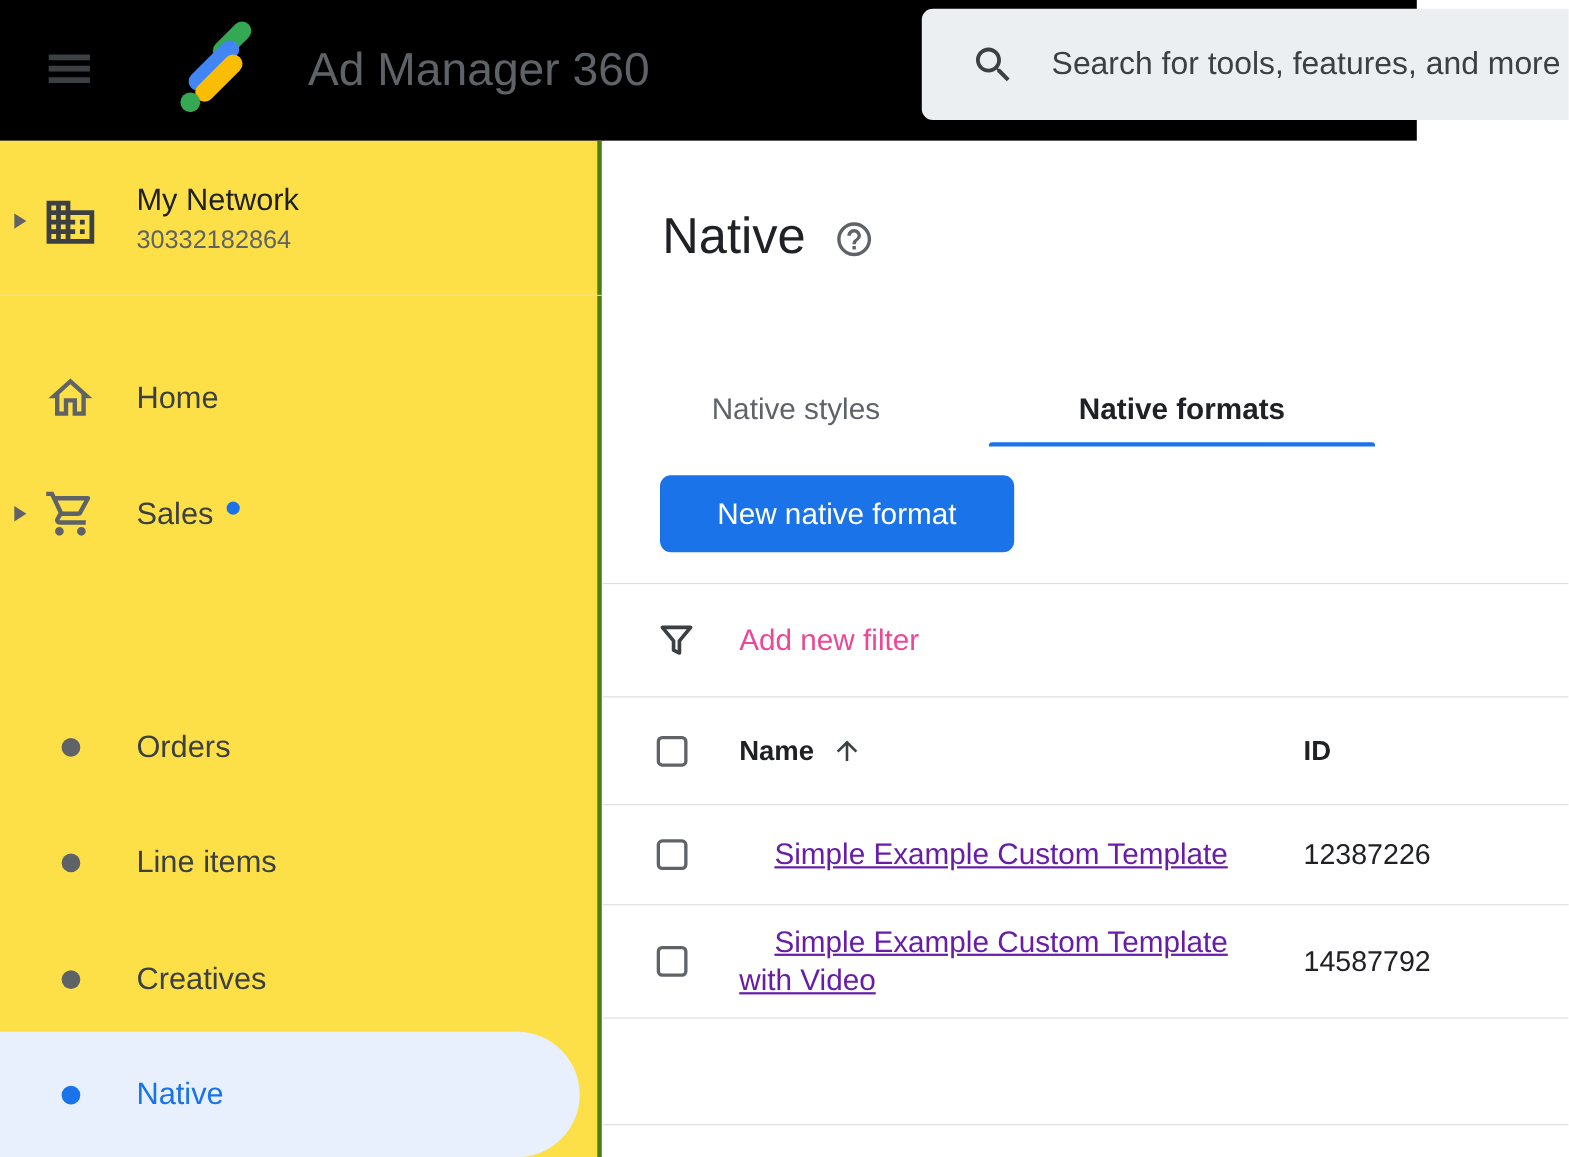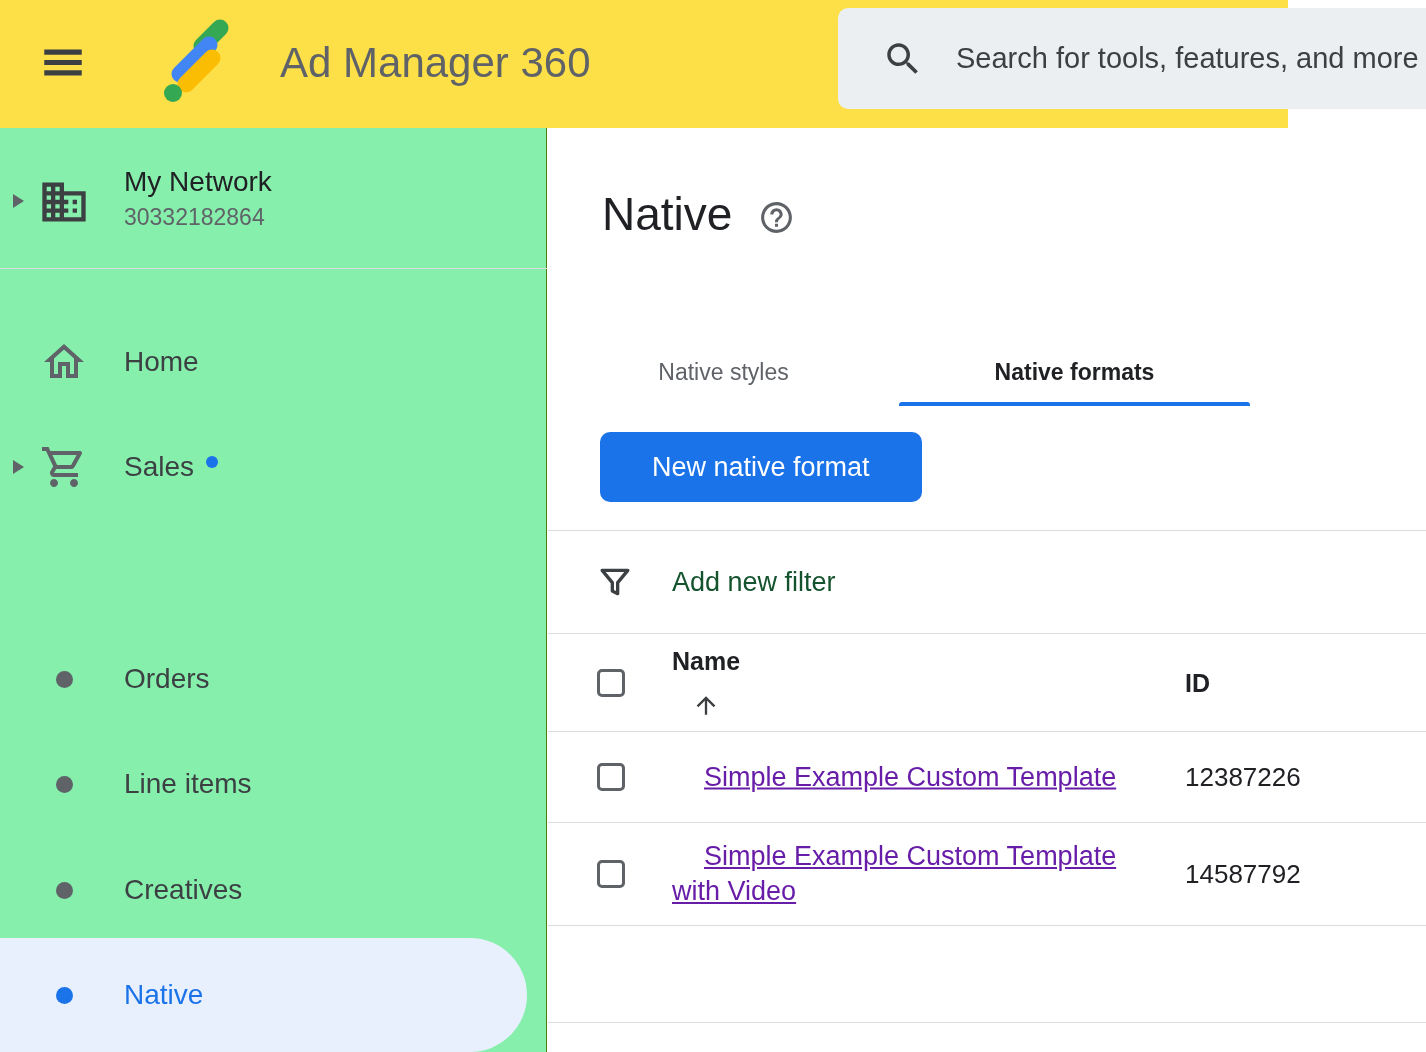--- a/index.html
+++ b/index.html
@@ -1,31 +1,31 @@
 <!DOCTYPE html>
 <html><head>
 <meta charset="utf-8">
 <style>
   html,body{margin:0;padding:0;}
   body{width:1426px;height:1052px;overflow:hidden;background:#fff;
        font-family:"Liberation Sans", sans-serif;color:#202124;}
   .page{position:relative;width:1426px;height:1052px;overflow:hidden;}
 
   
-  .topbar{position:absolute;left:0;top:0;width:1288px;height:128px;background:#fde047;}
+  .topbar{position:absolute;left:0;top:0;width:1288px;height:128px;background:#000000;}
   .hamburger{position:absolute;left:38px;top:38px;width:50px;height:50px;border:none;background:transparent;padding:0;cursor:pointer;}
   .logo{position:absolute;left:146px;top:14px;width:96px;height:96px;}
   .app-title{position:absolute;left:280px;top:34px;font-size:42px;line-height:58px;color:#5f6368;font-weight:400;white-space:nowrap;}
   .searchbar{position:absolute;left:838px;top:8px;width:620px;height:101px;background:#eceff1;border-radius:10px;display:flex;align-items:center;}
   .searchbar .sicon{flex:0 0 auto;margin-left:44px;width:42px;height:42px;}
   .searchbar input{flex:1;margin-left:30px;border:none;outline:none;background:transparent;font-family:"Liberation Sans", sans-serif;font-size:29px;color:#3c4043;}
   .searchbar input::placeholder{color:#3c4043;opacity:1;}
 
   
-  .sidebar{position:absolute;left:0;top:128px;width:547px;height:924px;background:#86efac;border-right:1px solid #4d7c0f;box-sizing:border-box;text-align:center;}
+  .sidebar{position:absolute;left:0;top:128px;width:547px;height:924px;background:#fde047;border-right:4px solid #4d7c0f;box-sizing:border-box;text-align:center;}
   .net-arrow{position:absolute;left:13px;top:66px;width:0;height:0;border-top:7px solid transparent;border-bottom:7px solid transparent;border-left:11px solid #5f6368;}
   .net-icon{position:absolute;left:38px;top:48px;width:52px;height:52px;}
   .net-name{position:absolute;left:124px;top:38px;font-size:28px;color:#202124;}
   .net-id{position:absolute;left:124px;top:76px;font-size:23px;color:#5f6368;}
   .side-divider{position:absolute;left:0;top:140px;width:547px;border-top:1px solid #dadce0;}
 
   .nav-row{position:absolute;left:0;width:547px;height:60px;cursor:pointer;}
   .nav-row .exp-right{position:absolute;left:13px;top:23px;width:0;height:0;border-top:7px solid transparent;border-bottom:7px solid transparent;border-left:11px solid #5f6368;}
   .nav-row .exp-down{position:absolute;left:9px;top:25px;width:0;height:0;border-left:8px solid transparent;border-right:8px solid transparent;border-top:11px solid #1a73e8;}
   .nav-row .nav-icon{position:absolute;left:40px;top:6px;width:48px;height:48px;}
@@ -38,40 +38,40 @@
   .row-orders{top:521px;} .row-lineitems{top:626px;text-decoration:underline;} .row-creatives{top:732px;} .row-native{top:837px;}
   .native-pill{position:absolute;left:0;top:810px;width:527px;height:114px;background:#e8f0fe;border-radius:0 60px 60px 0;}
 
   
   .main{position:absolute;left:548px;top:128px;width:878px;height:924px;background:#fff;}
   .title-row{position:absolute;left:54px;top:54px;display:flex;align-items:center;gap:26px;}
   .page-title{font-size:46px;font-weight:400;color:#202124;line-height:64px;}
   .help-icon{width:37px;height:37px;margin-top:6px;cursor:pointer;}
 
   .tabs{position:absolute;left:0;top:212px;display:flex;}
-  .tab{width:351px;height:64px;display:flex;align-items:center;justify-content:center;font-size:23px;cursor:pointer;position:relative;}
+  .tab{width:351px;height:64px;display:flex;align-items:center;justify-content:center;font-size:27px;cursor:pointer;position:relative;}
   .tab.inactive{color:#5f6368;font-weight:500;}
   .tab.active{color:#202124;font-weight:700;}
   .tab.active::after{content:"";position:absolute;left:0;right:0;bottom:-2px;height:4px;background:#1a73e8;border-radius:3px 3px 0 0;}
 
   .new-btn{position:absolute;left:52px;top:304px;height:70px;padding:0 52px;background:#1a73e8;color:#fff;
            font-family:"Liberation Sans", sans-serif;font-size:27px;font-weight:500;border:none;border-radius:10px;cursor:pointer;}
 
   .filter-row{position:absolute;left:0;top:402px;width:878px;height:103px;border-top:1px solid #dadce0;box-sizing:border-box;display:flex;align-items:center;}
   .funnel-icon{flex:0 0 auto;margin-left:47px;width:40px;height:40px;}
-  .filter-text{margin-left:37px;font-size:27px;color:#14532d;cursor:text;}
+  .filter-text{margin-left:37px;font-size:27px;color:#ec4899;cursor:text;}
 
   .thead{position:absolute;left:0;top:505px;width:878px;height:98px;border-top:1px solid #dadce0;box-sizing:border-box;}
   .trow1{position:absolute;left:0;top:603px;width:878px;height:91px;border-top:1px solid #dadce0;box-sizing:border-box;}
   .trow2{position:absolute;left:0;top:694px;width:952px;height:103px;border-top:1px solid #dadce0;box-sizing:border-box;}
   .trow-empty{position:absolute;left:0;top:797px;width:878px;height:97px;border-top:1px solid #dadce0;box-sizing:border-box;}
   .bottom-line{position:absolute;left:0;top:894px;width:878px;border-top:1px solid #dadce0;}
 
   .checkbox{position:absolute;left:49px;top:50%;transform:translateY(-50%);width:28px;height:28px;box-sizing:border-box;border:3px solid #5f6368;border-radius:5px;background:#fff;cursor:pointer;}
-  .col-name-head{position:absolute;left:124px;top:50%;transform:translateY(-50%);display:flex;align-items:center;gap:16px;font-size:25px;font-weight:700;color:#202124;cursor:pointer;flex-direction:column;}
+  .col-name-head{position:absolute;left:124px;top:50%;transform:translateY(-50%);display:flex;align-items:center;gap:16px;font-size:25px;font-weight:700;color:#202124;cursor:pointer;}
   .col-id-head{position:absolute;left:637px;top:50%;transform:translateY(-50%);font-size:25px;font-weight:700;color:#202124;}
   .cell-name{position:absolute;left:124px;top:50%;transform:translateY(-50%);max-width:470px;font-size:27px;line-height:35px;}
   .cell-name a{color:#681da8;text-decoration:underline;margin-left:32px;}
   .cell-id{position:absolute;left:637px;top:50%;transform:translateY(-50%);font-size:26px;color:#202124;}
   .sort-arrow{width:28px;height:28px;}
 </style>
 </head>
 <body>
 
 <div class="page">

